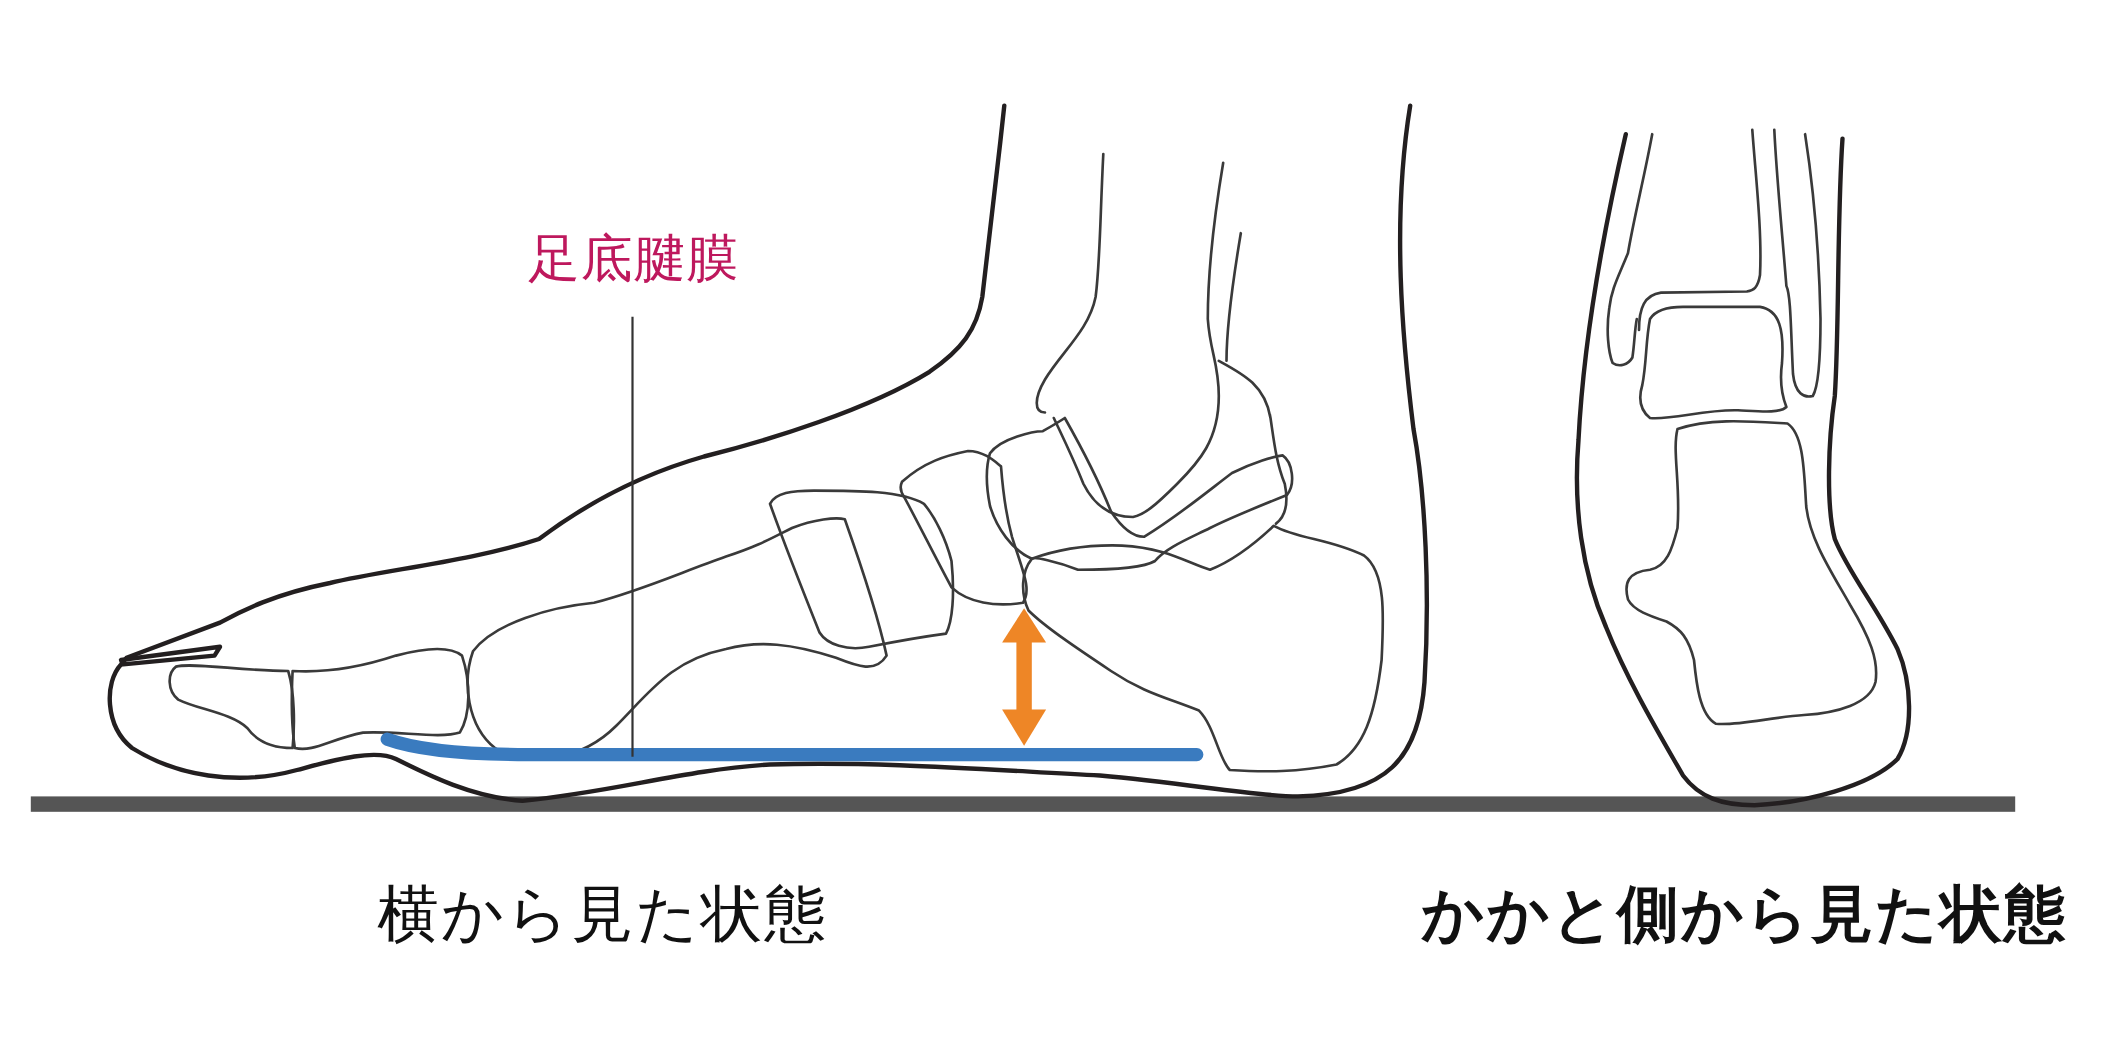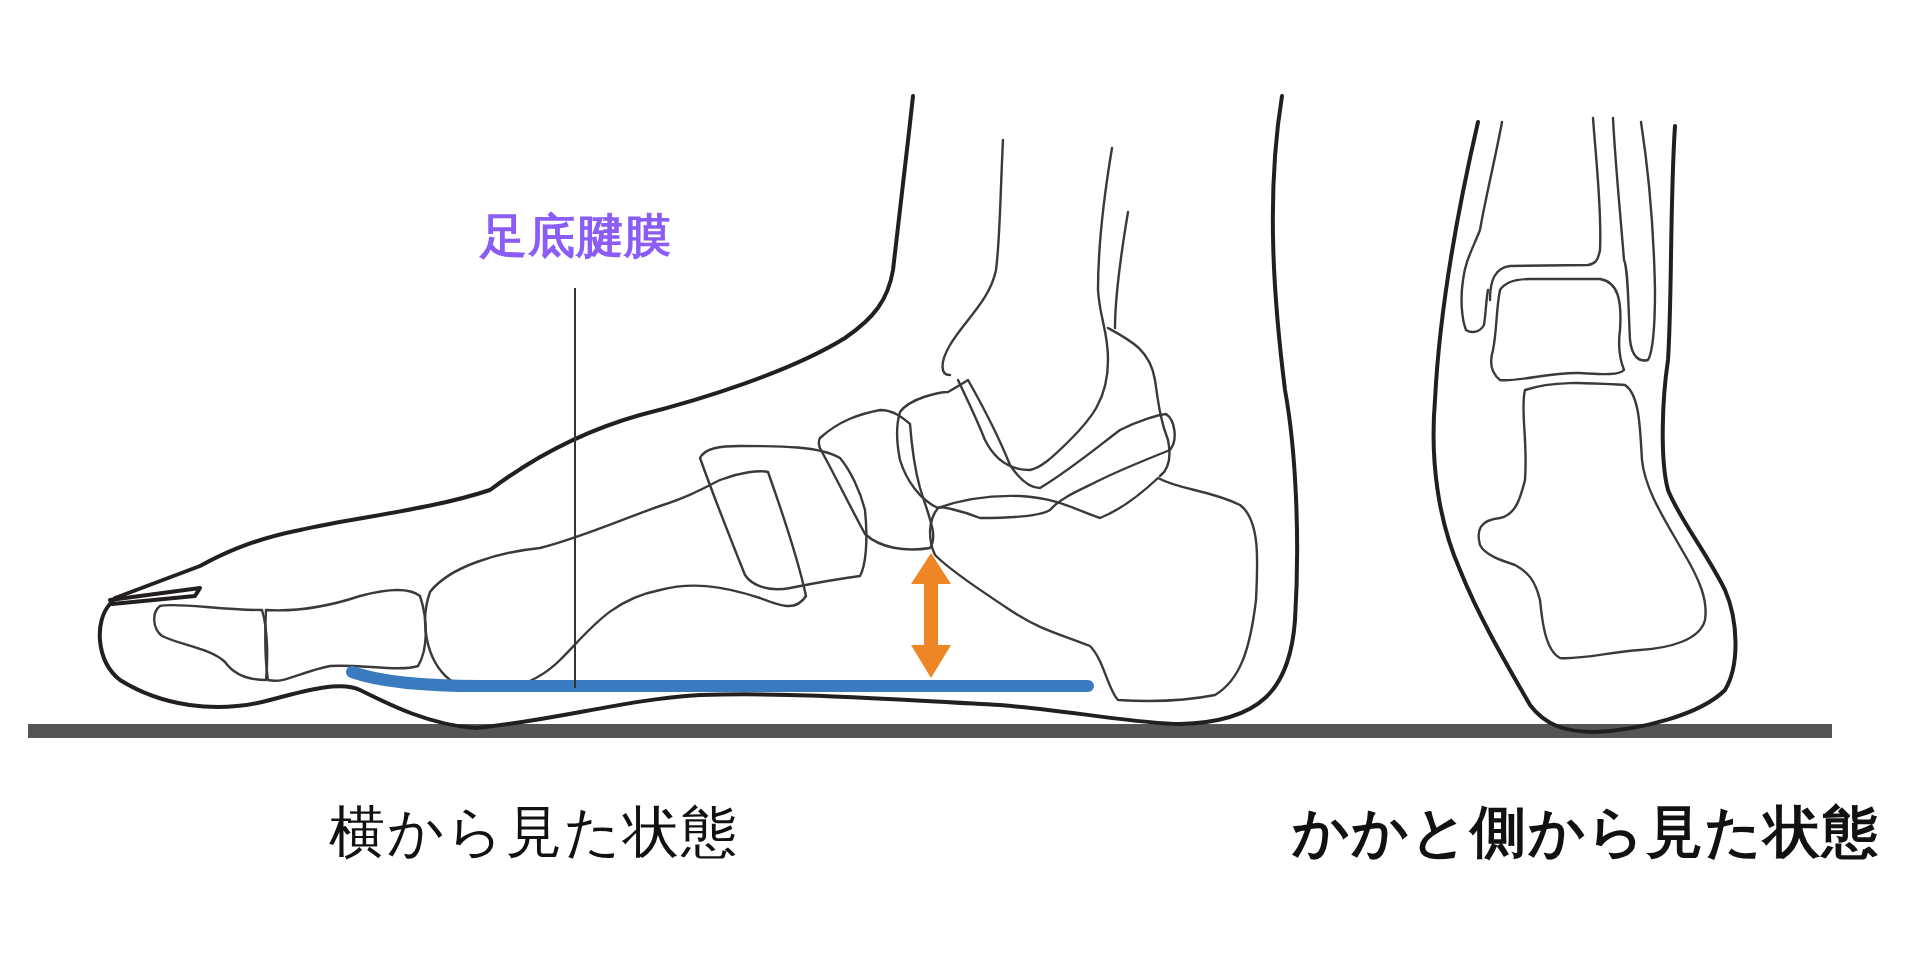--- a/index.html
+++ b/index.html
@@ -2,21 +2,21 @@
 <html><head>
   <meta charset="utf-8">
   <style>
     html, body { margin: 0; padding: 0; background: #ffffff; }
     body { width: 1920px; height: 960px; position: relative; overflow: hidden; font-family: "DejaVu Sans", "Liberation Sans", sans-serif; }
     #diagram { position: absolute; left: 0; top: 0; width: 1920px; height: 960px; }
     .skin { fill: none; stroke: #231f20; stroke-width: 4; stroke-linecap: round; stroke-linejoin: round; }
     .bone { fill: none; stroke: #3a3a3a; stroke-width: 2.4; stroke-linecap: round; stroke-linejoin: round; }
     .label-blue { position: absolute; left: 480px; top: 212px; font-size: 47px; letter-spacing: 1px; line-height: 1; }
     .caption { position: absolute; top: 804px; font-size: 56px; color: #111; line-height: 1; letter-spacing: 2px; }
-    .cap-side { left: 329px; text-align: center; }
+    .cap-side { left: 343px; text-align: center; }
     .cap-heel { left: 1292px; font-weight: bold; }
   </style>
 </head>
 <body>
 
 <svg id="diagram" viewBox="0 0 1920 960" xmlns="http://www.w3.org/2000/svg">
 
   <rect x="28" y="724" width="1804" height="14" fill="#555555"></rect>
 
   <g>
@@ -120,16 +120,16 @@
 
     <path class="bone" d="M1525,390 C1555,380 1590,383 1625,385 C1640,395 1640,430 1642,460
          C1645,490 1665,520 1682,550 C1700,580 1708,600 1705,620
          C1700,640 1670,648 1640,650 C1610,652 1580,660 1560,658
          C1545,650 1542,620 1540,600 C1535,580 1528,572 1515,565
          C1500,560 1485,555 1480,545 C1476,530 1480,520 1500,518
          C1515,515 1520,500 1525,480 C1528,440 1520,410 1525,390 Z"></path>
   </g>
 </svg>
 
-<div class="label-blue" style="color:#8b5cf6;font-weight:bold;">足底腱膜</div>
+<div class="label-blue" style="color:#be185d;">足底腱膜</div>
 
 <div class="caption cap-side">横から見た状態</div>
 <div class="caption cap-heel">かかと側から見た状態</div>
 
 </body></html>

